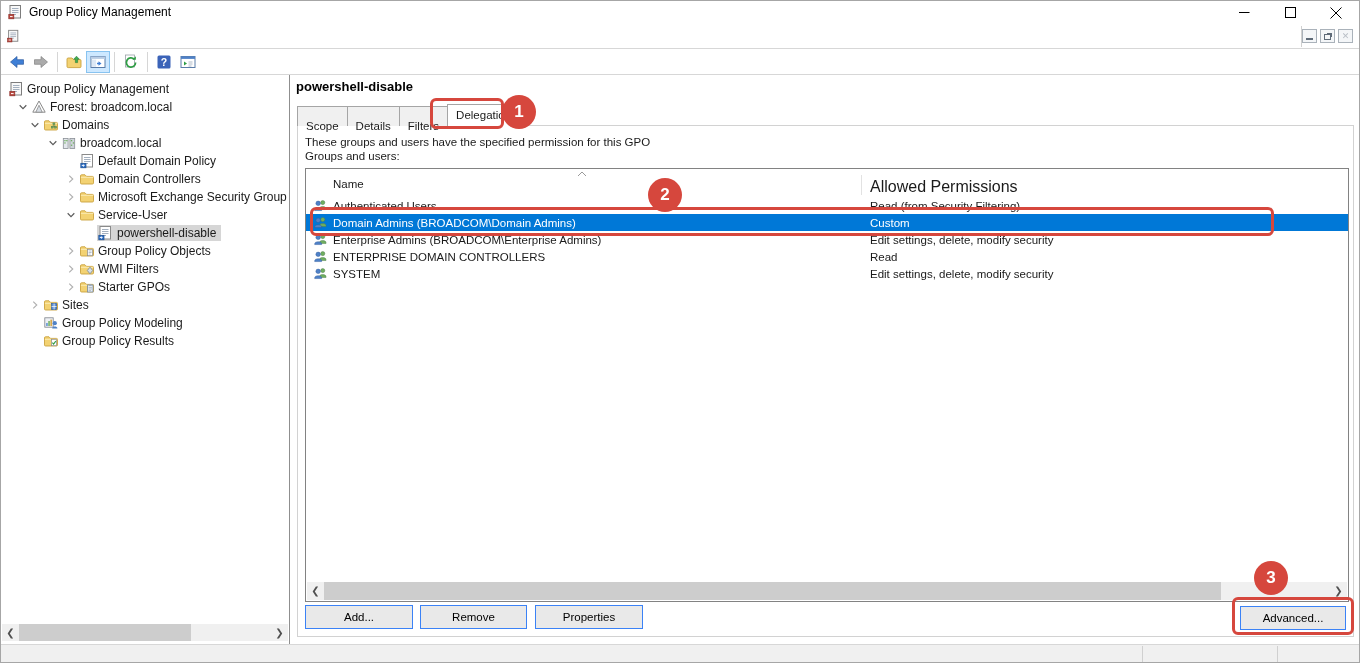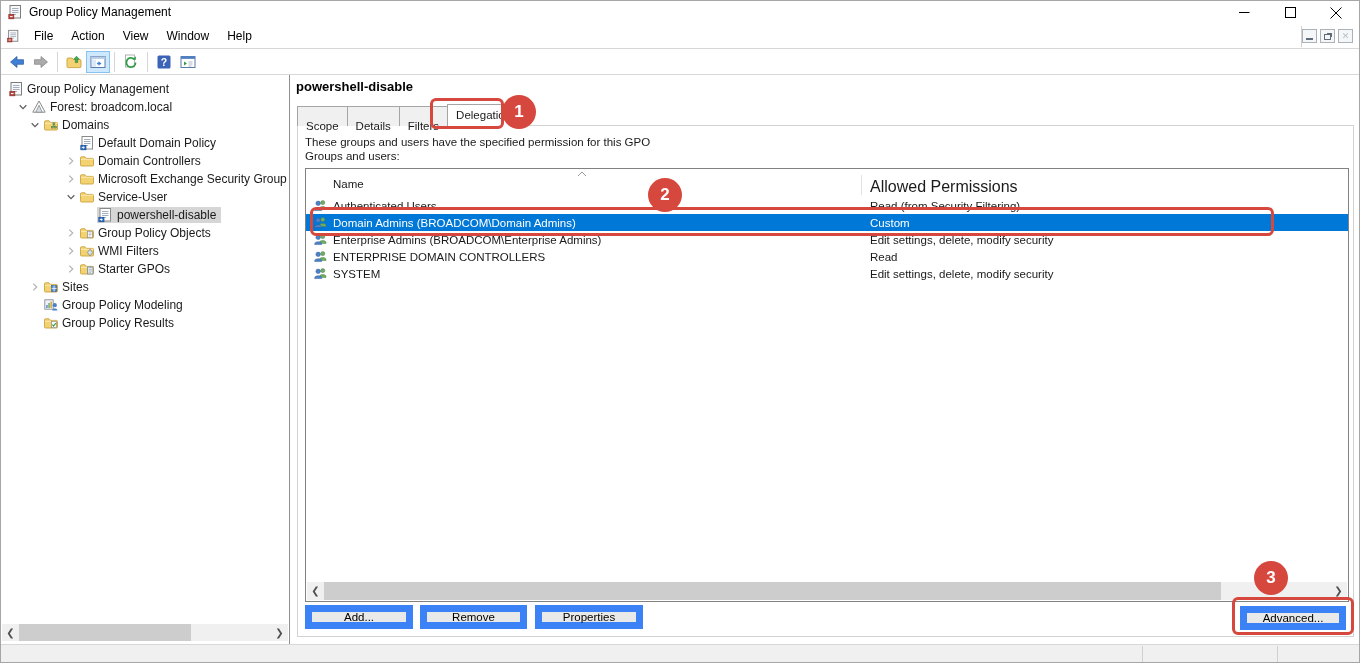--- a/index.html
+++ b/index.html
@@ -75,21 +75,21 @@
   .lv-row .rperm { position:absolute; left:564px; white-space:nowrap; }
   .lv-row.selected { background:#0078d7; color:#fff; }
 
   
   .lb-hscroll { position:absolute; left:1px; bottom:1px; width:1040px; height:18px; background:#f0f0f0; }
   .lb-hscroll .sb-thumb { position:absolute; left:17px; top:0; width:897px; height:18px; background:#cdcdcd; }
   .lb-hscroll .sb-arrow { position:absolute; top:0; }
   .lb-hscroll .sb-left { left:0; } .lb-hscroll .sb-right { right:0; }
 
   
-  .btn { position:absolute; height:24px; background:#e9e9e9; border:7px solid #3b82f6; font-size:11.5px; font-family:"Liberation Sans",sans-serif; display:flex; align-items:center; justify-content:center; color:#000; }
+  .btn { position:absolute; height:24px; background:#e9e9e9; border:1px solid #3b82f6; font-size:11.5px; font-family:"Liberation Sans",sans-serif; display:flex; align-items:center; justify-content:center; color:#000; }
   .btn-add { left:7px; top:479px; width:108px; }
   .btn-remove { left:122px; top:479px; width:107px; }
   .btn-props { left:237px; top:479px; width:108px; }
   .btn-adv { left:942px; top:480px; width:106px; }
 
   
   .statusbar { position:absolute; left:0; top:643px; width:100%; height:20px; background:#f0f0f0; border-top:1px solid #d7d7d7; }
   .statusbar .sdiv1 { position:absolute; left:1141px; top:1px; width:1px; height:18px; background:#d0d0d0; }
   .statusbar .sdiv2 { position:absolute; left:1276px; top:1px; width:1px; height:18px; background:#d0d0d0; }
 
@@ -247,27 +247,20 @@
       <svg width="12" height="12" viewBox="0 0 12 12">
           <path d="M0.5 0.5l11 11M11.5 0.5l-11 11" stroke="#000" stroke-width="1"></path>
         </svg>
     </div>
   </div>
 
   <div class="menubar">
     <svg class="menu-icon" viewBox="0 0 16 16">
         <use href="#sym-gpmc"></use>
       </svg>
-    <div class="menu-items">
-      <span class="menu-item">File</span>
-      <span class="menu-item">Action</span>
-      <span class="menu-item">View</span>
-      <span class="menu-item">Window</span>
-      <span class="menu-item">Help</span>
-    </div>
     <div class="mdi-divider"></div>
     <div class="mdi-btns">
       <div class="mdi-btn">
           <span class="bar"></span>
         </div>
       <div class="mdi-btn">
           <span class="rst"></span>
         </div>
       <div class="mdi-btn dis">✕</div>
     </div>
@@ -341,20 +334,31 @@
             <svg width="14" height="14" viewBox="0 0 16 16">
               <use href="#sym-chev-down"></use>
             </svg>
           </span>
         <svg class="ticon" viewBox="0 0 16 16">
             <use href="#sym-domains"></use>
           </svg>
         <span class="tlabel">Domains</span>
       </div>
 
+      <div class="tree-row lv3">
+        <span class="chev">
+            <svg width="14" height="14" viewBox="0 0 16 16">
+              <use href="#sym-chev-down"></use>
+            </svg>
+          </span>
+        <svg class="ticon" viewBox="0 0 16 16">
+            <use href="#sym-domain"></use>
+          </svg>
+        <span class="tlabel">broadcom.local</span>
+      </div>
 
       <div class="tree-row lv4">
         <span class="chev"></span>
         <svg class="ticon" viewBox="0 0 16 16">
             <use href="#sym-gpo"></use>
           </svg>
         <span class="tlabel">Default Domain Policy</span>
       </div>
 
       <div class="tree-row lv4">

